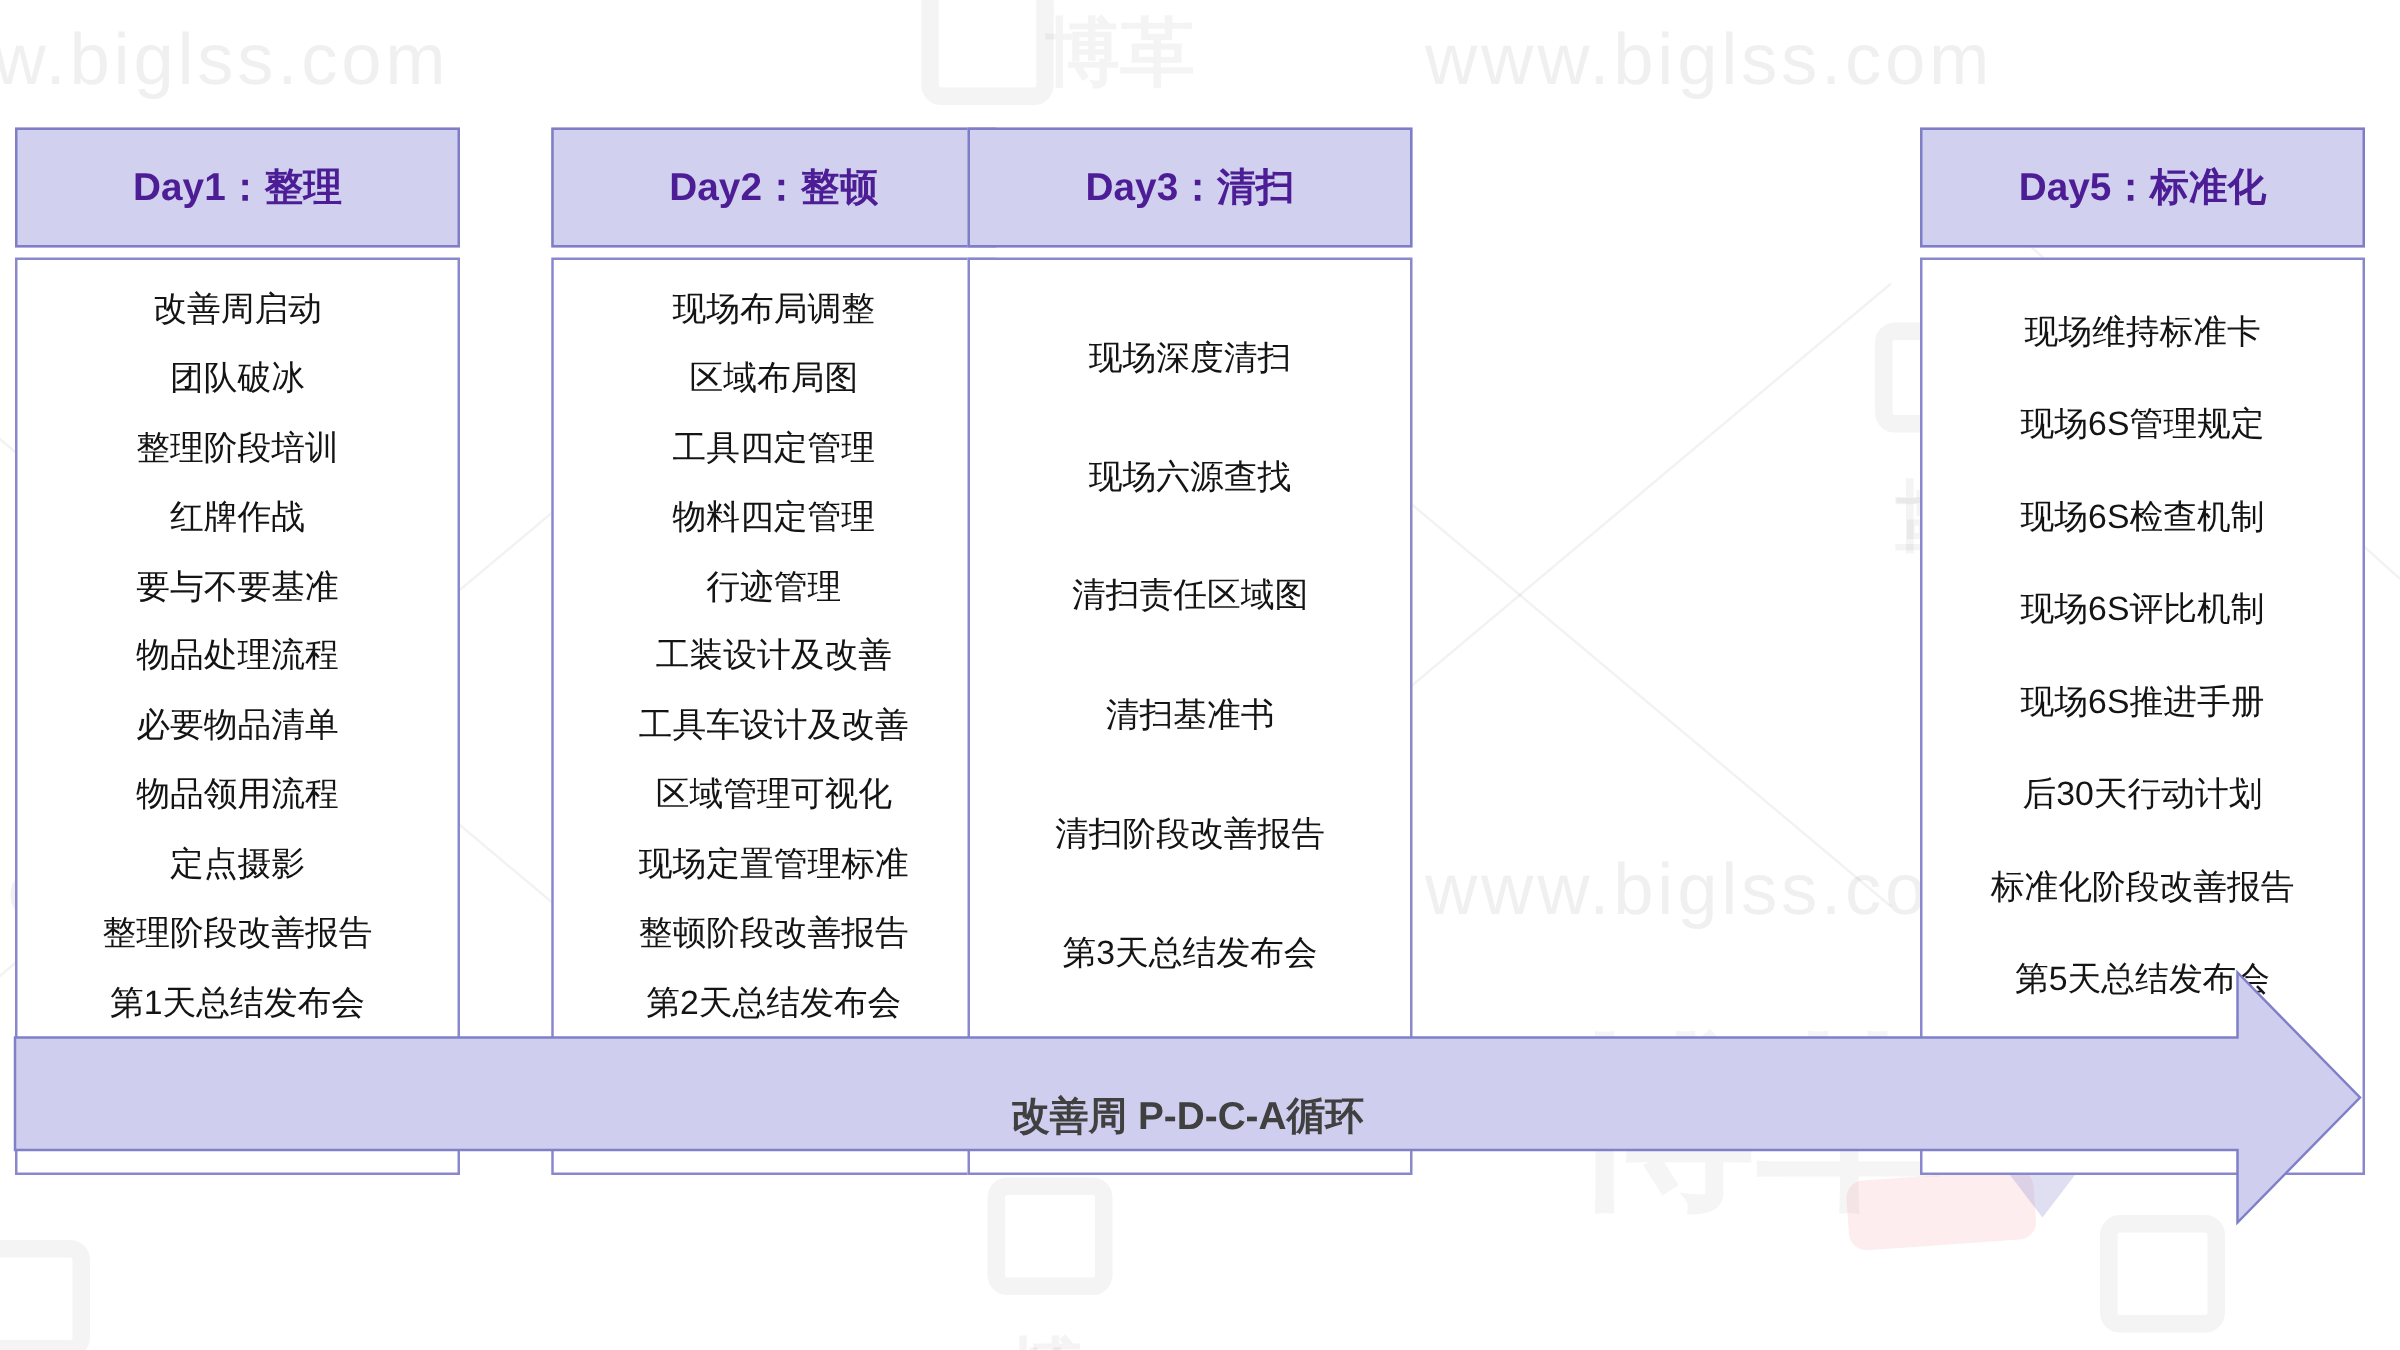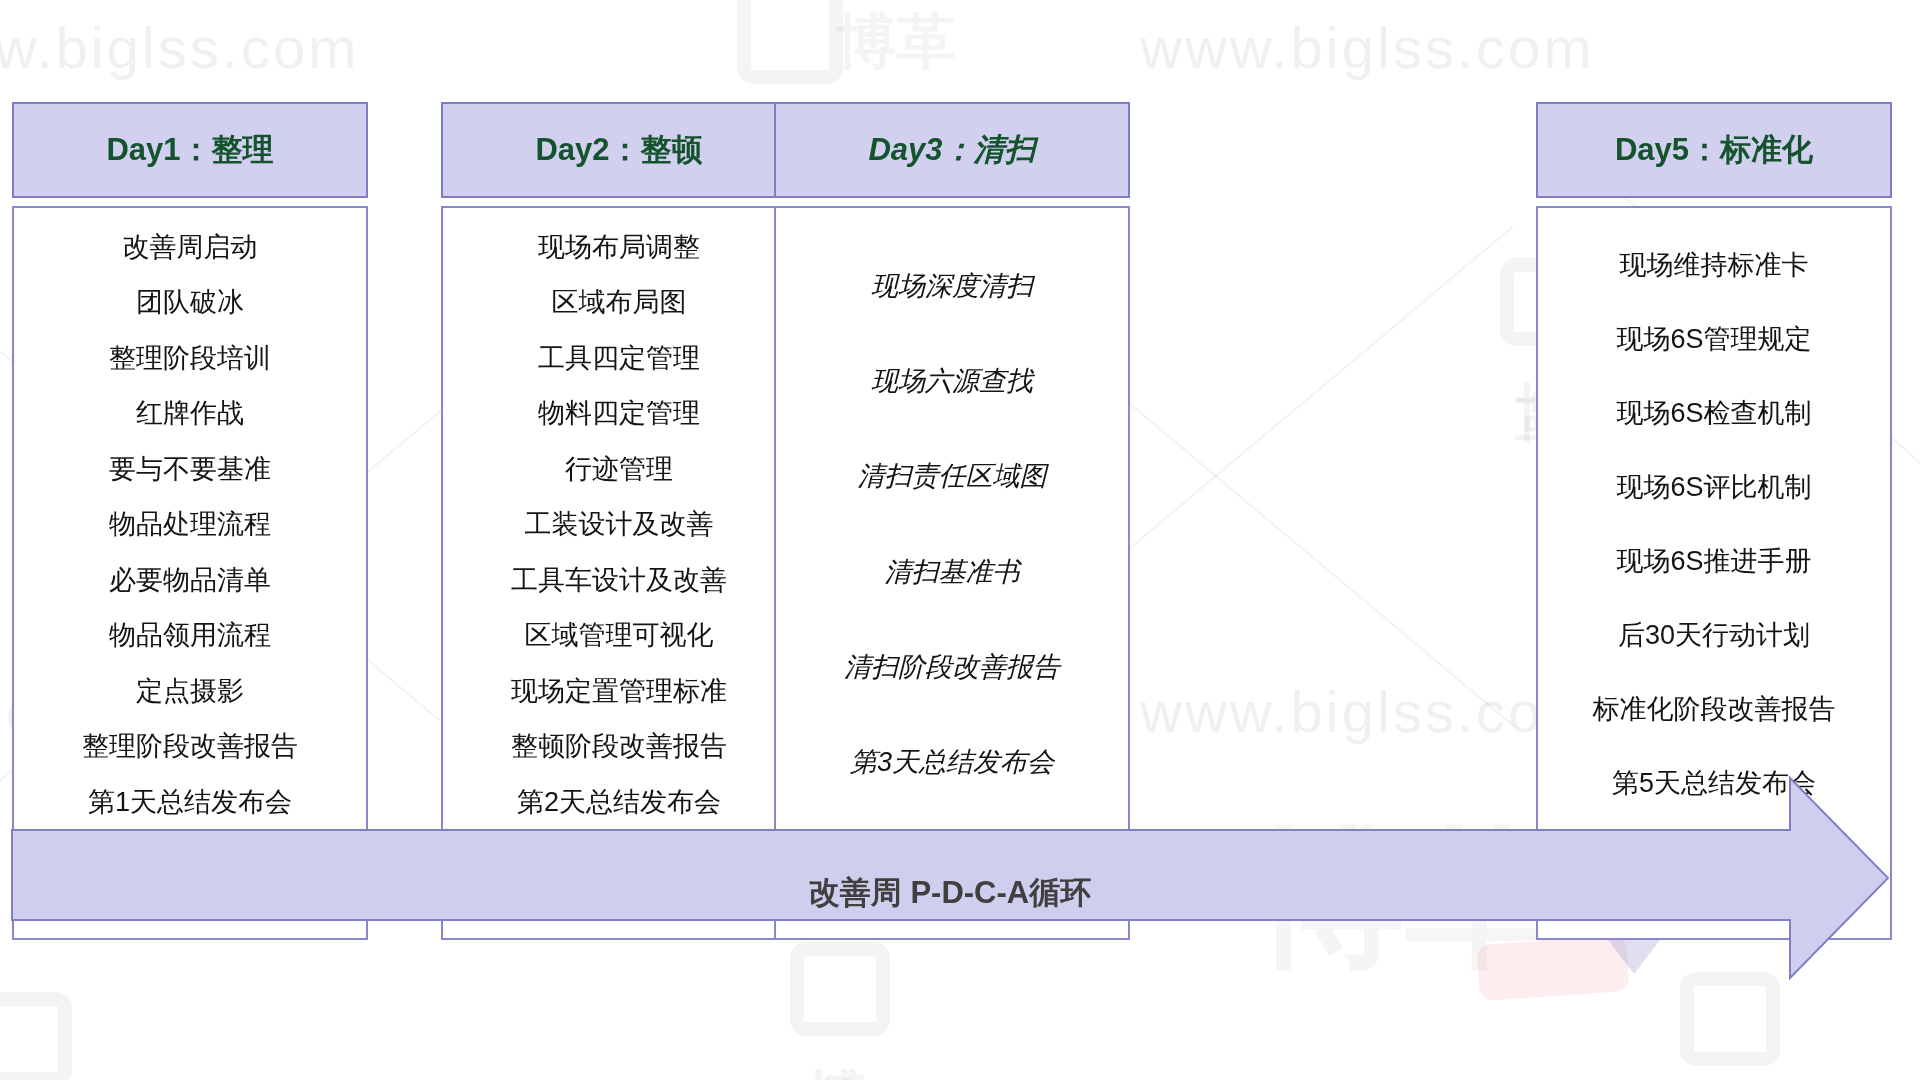--- a/index.html
+++ b/index.html
@@ -34,21 +34,21 @@
     position:absolute; width:0; height:0;
     border-left:26px solid transparent; border-right:26px solid transparent;
     border-top:34px solid rgba(128,128,200,0.25);
   }
   
   .column { position:absolute; top:102px; width:356px; }
   .col-header {
     box-sizing:border-box; height:96px;
     background:var(--header-fill); border:2px solid var(--header-border);
     display:flex; align-items:center; justify-content:center;
-    font-size:31px; font-weight:bold; color:#14532d;
+    font-size:31px; font-weight:bold; color:#4c1d95;
   }
   .col-body {
     box-sizing:border-box; margin-top:8px; height:734px;
     background:#ffffff; border:2px solid var(--body-border);
   }
   .items {
     height:632px; display:flex; flex-direction:column;
     justify-content:space-evenly; align-items:center;
   }
   .items .list-item {
@@ -125,21 +125,21 @@
             <div class="list-item">工装设计及改善</div>
             <div class="list-item">工具车设计及改善</div>
             <div class="list-item">区域管理可视化</div>
             <div class="list-item">现场定置管理标准</div>
             <div class="list-item">整顿阶段改善报告</div>
             <div class="list-item">第2天总结发布会</div>
           </div>
     </div>
   </section>
 
-  <section class="column" style="left: 774px; font-style: italic;">
+  <section class="column" style="left: 774px;">
     <header class="col-header">Day3：清扫</header>
     <div class="col-body">
       <div class="items">
             <div class="list-item">现场深度清扫</div>
             <div class="list-item">现场六源查找</div>
             <div class="list-item">清扫责任区域图</div>
             <div class="list-item">清扫基准书</div>
             <div class="list-item">清扫阶段改善报告</div>
             <div class="list-item">第3天总结发布会</div>
           </div>

